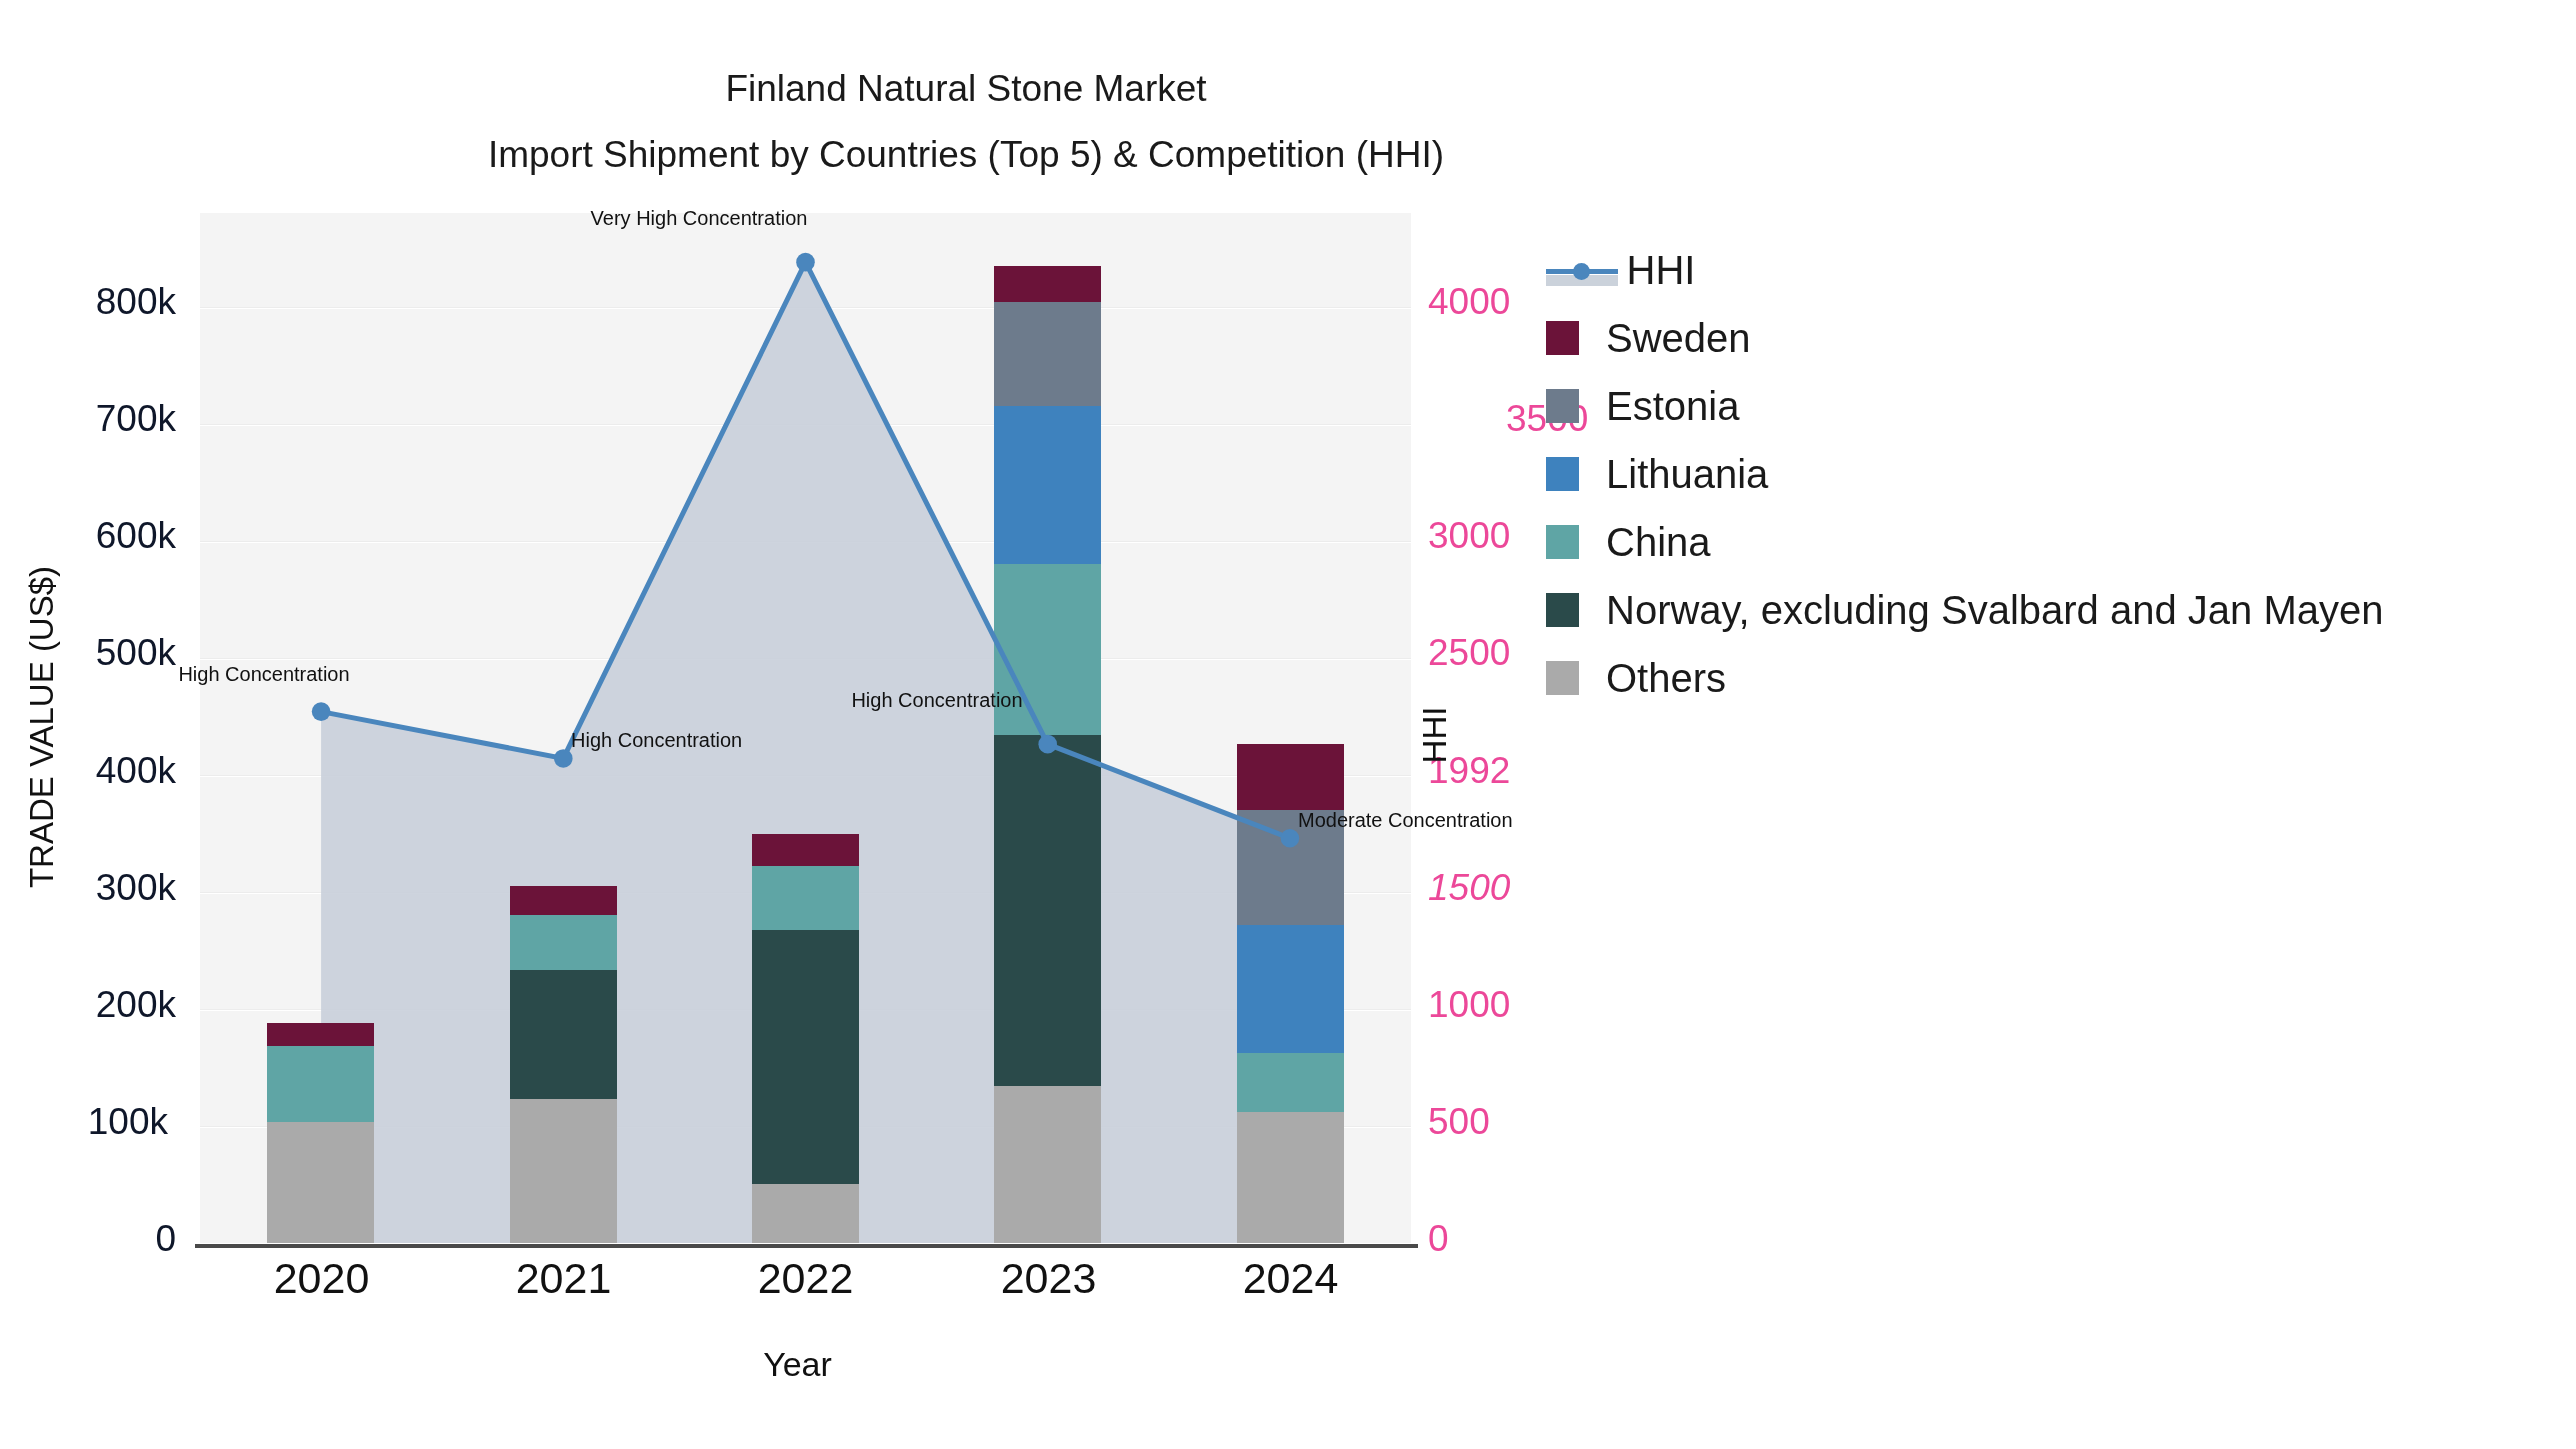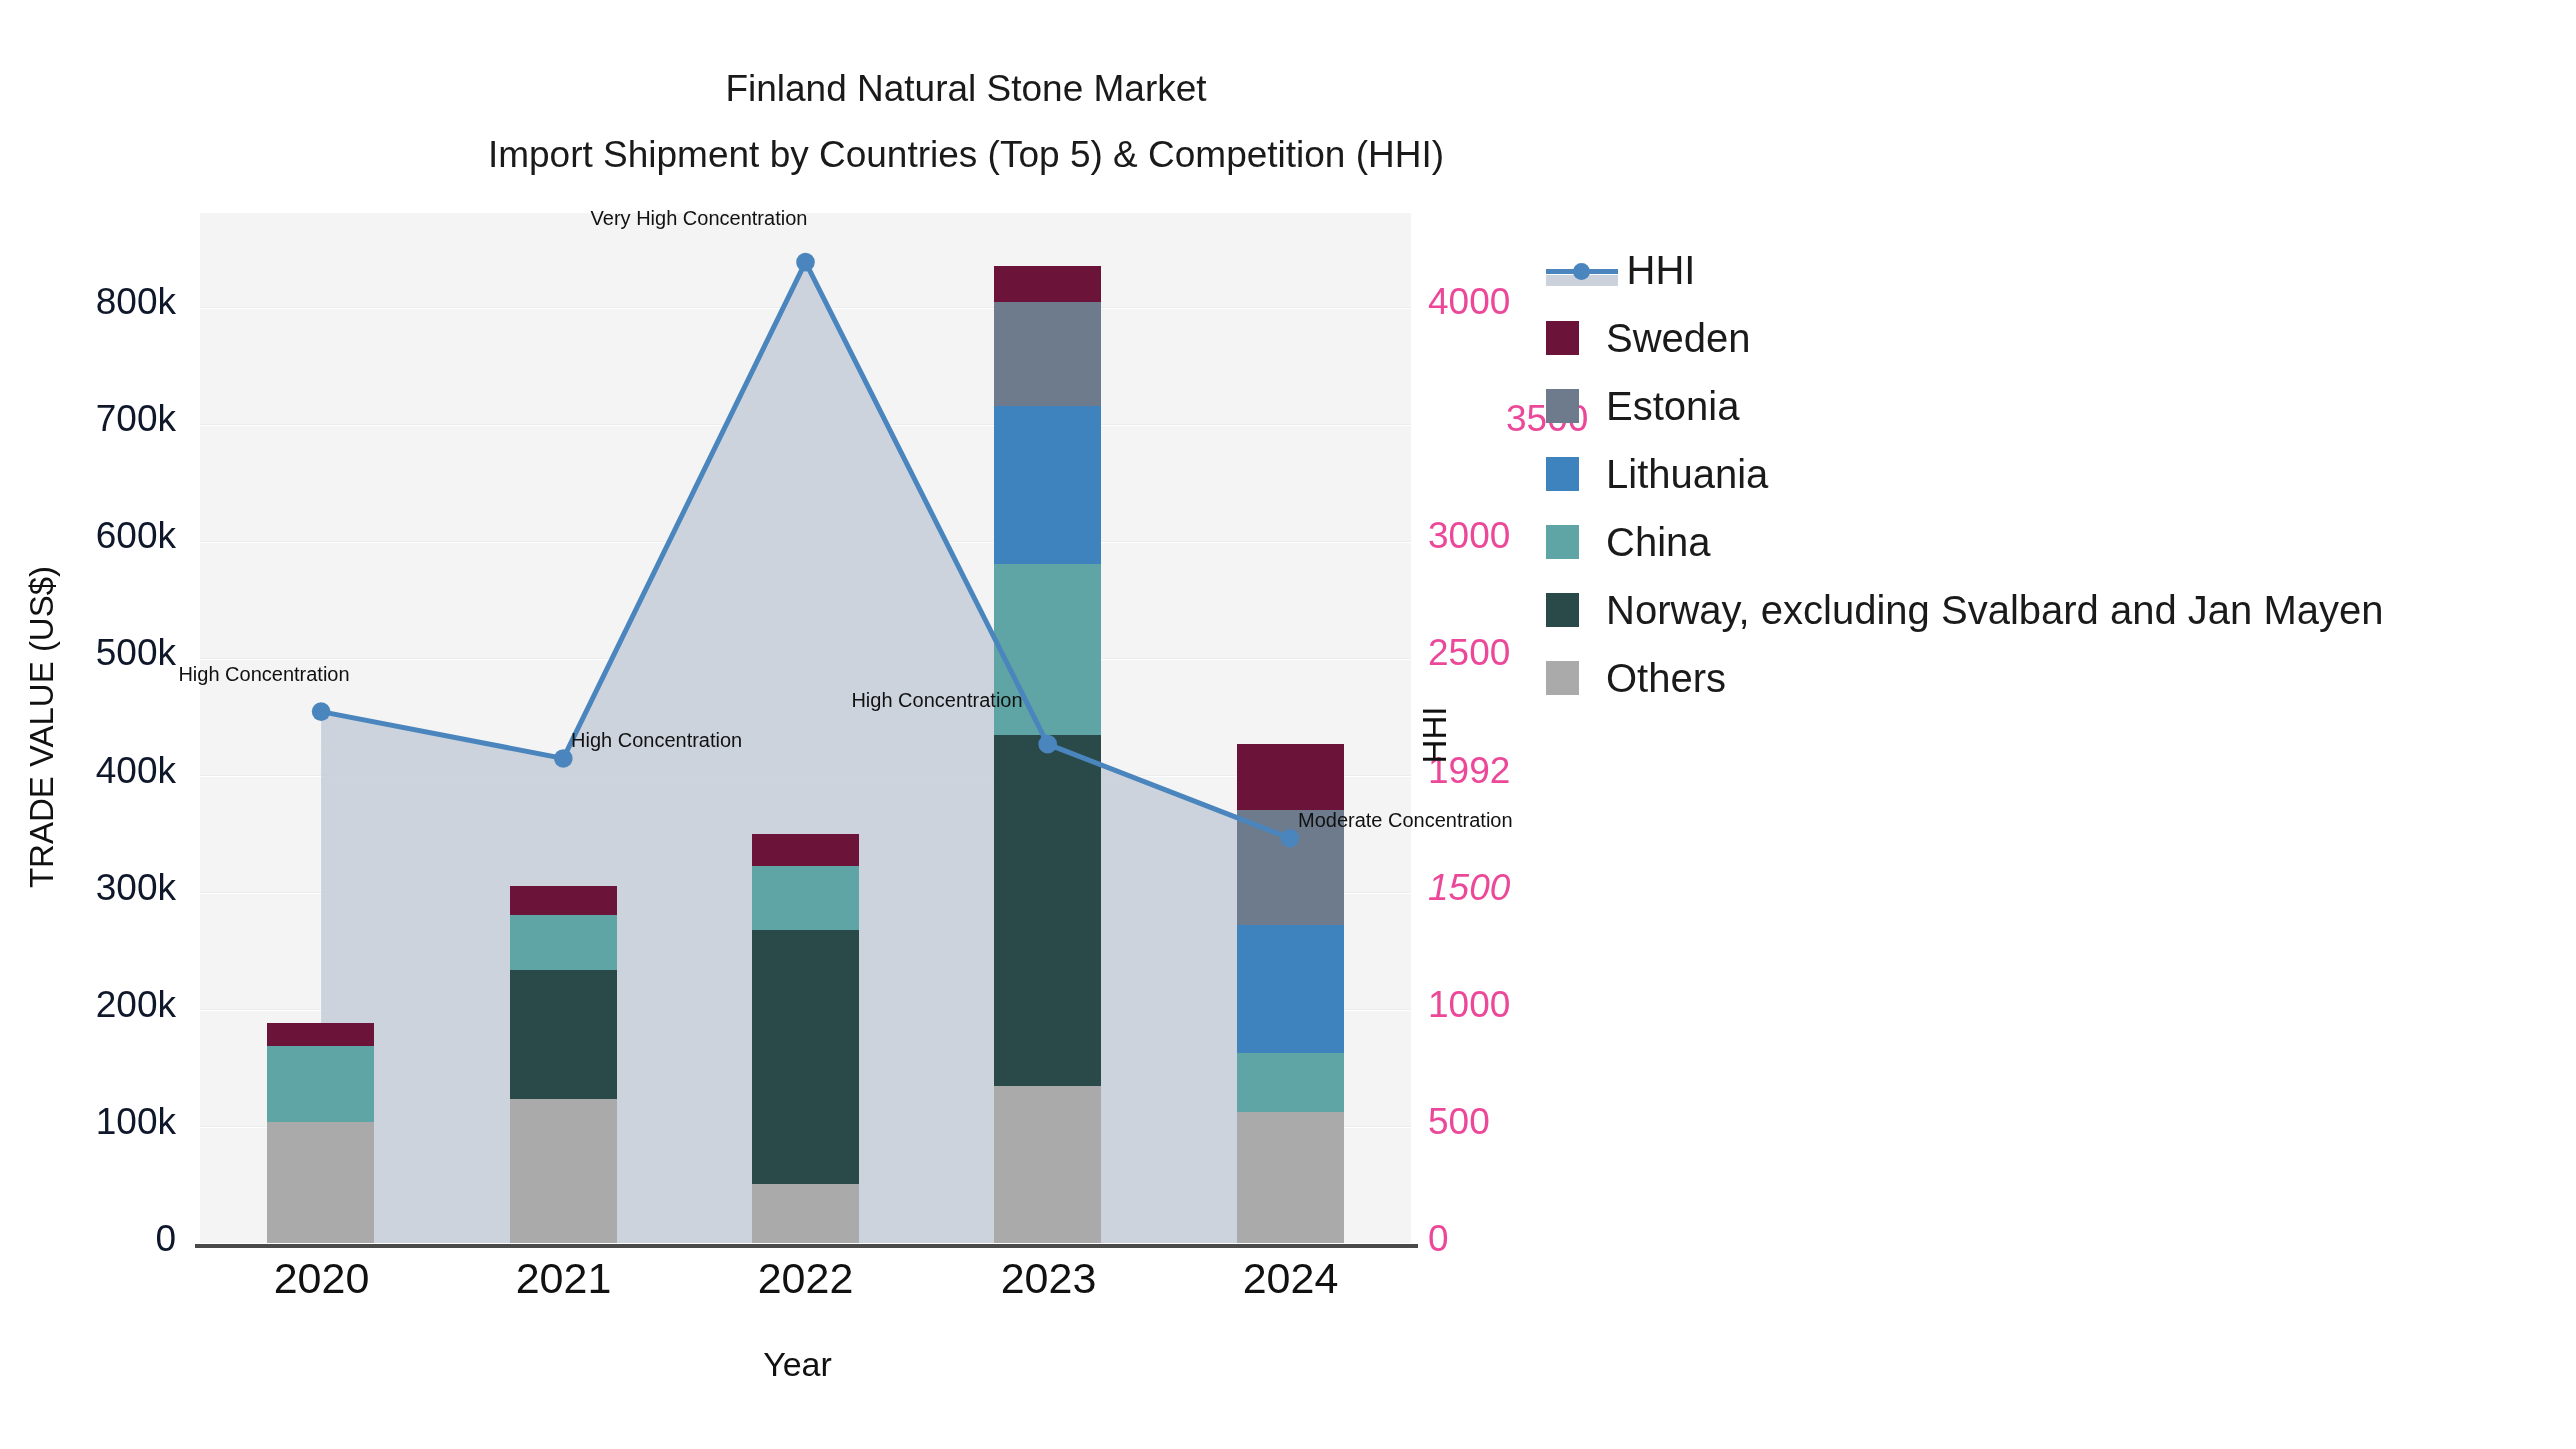--- a/index.html
+++ b/index.html
@@ -115,21 +115,21 @@
         <circle cx="846.5" cy="68.72727272727275" r="13" fill="#4a86bd"></circle>
         <circle cx="1185.1000000000001" cy="742.5818181818182" r="13" fill="#4a86bd"></circle>
         <circle cx="1523.7" cy="874.1454545454545" r="13" fill="#4a86bd"></circle>
       </svg>
   </div>
 
   <div class="axis-bottom"></div>
 
   <div id="yleft">
       <div class="ylab-left" style="left: 29px; width: 147px; top: 1218px;">0</div>
-      <div class="ylab-left" style="left: 29px; width: 147px; top: 1101px;">100k</div>
+      <div class="ylab-left" style="left: 21px; width: 147px; top: 1101px;">100k</div>
       <div class="ylab-left" style="left: 29px; width: 147px; top: 984px;">200k</div>
       <div class="ylab-left" style="left: 29px; width: 147px; top: 867px;">300k</div>
       <div class="ylab-left" style="left: 29px; width: 147px; top: 750px;">400k</div>
       <div class="ylab-left" style="left: 29px; width: 147px; top: 632px;">500k</div>
       <div class="ylab-left" style="left: 29px; width: 147px; top: 515px;">600k</div>
       <div class="ylab-left" style="left: 29px; width: 147px; top: 398px;">700k</div>
       <div class="ylab-left" style="left: 29px; width: 147px; top: 281px;">800k</div>
     </div>
   <div id="yright">
       <div class="ylab-right" style="left: 1428px; top: 1218px;">0</div>

